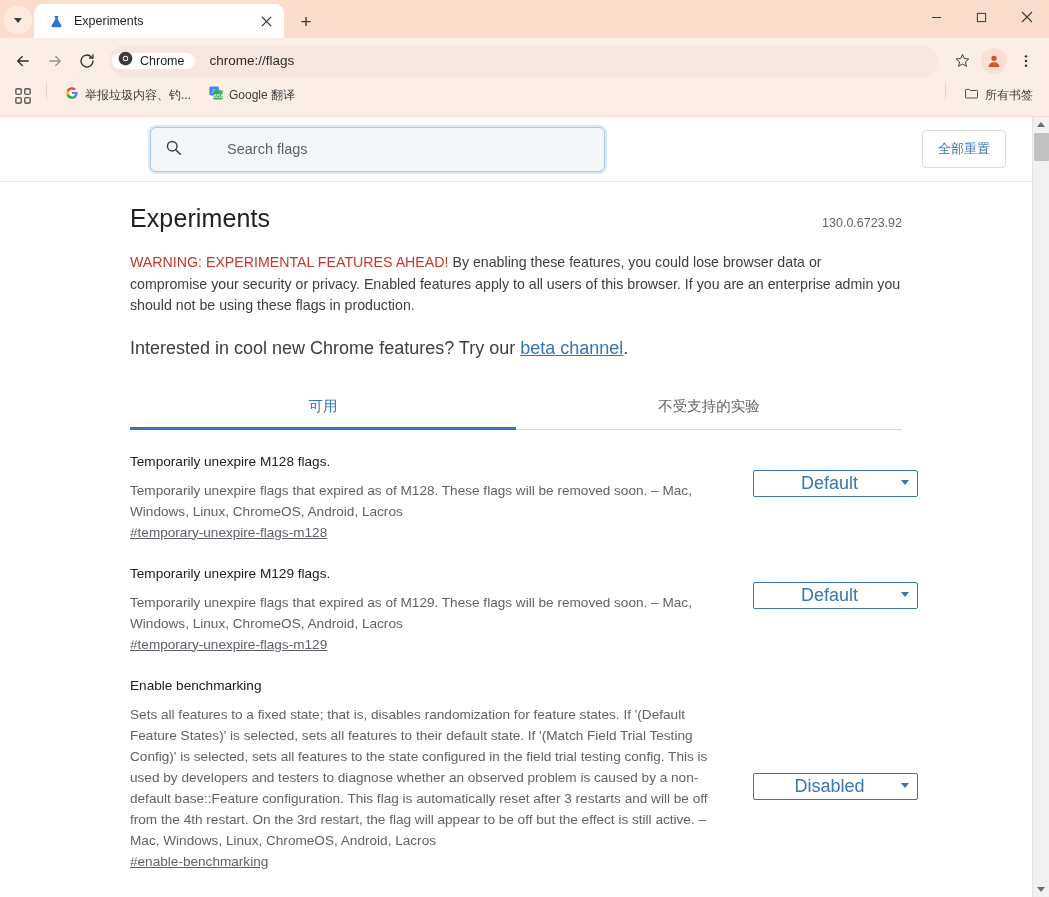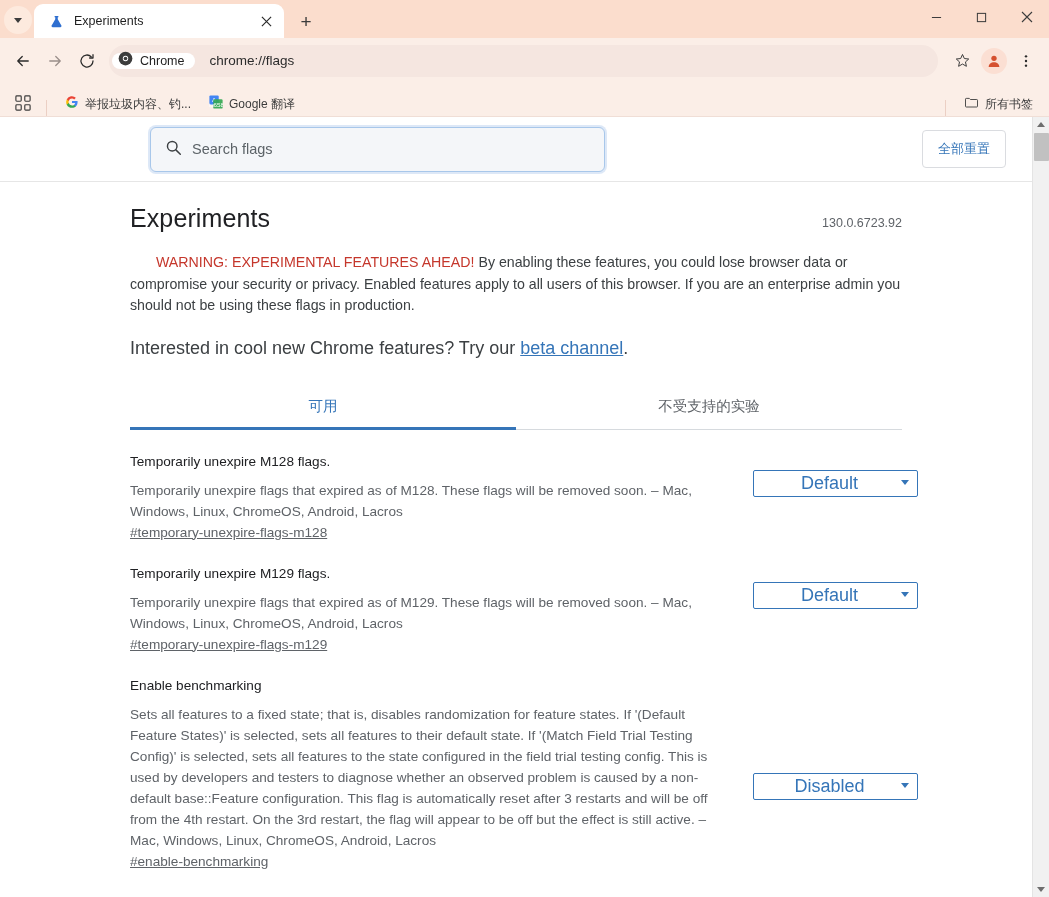--- a/index.html
+++ b/index.html
@@ -145,21 +145,21 @@
     cursor: pointer;
     flex: 0 0 26px;
     margin: 0 2px;
   }
 
   
   .bookmarkbar {
     height: 34px;
     background: #fbeee7;
     display: flex;
-    align-items: flex-end;
+    align-items: flex-start;
     padding: 0 8px 0 10px;
     gap: 2px;
     border-bottom: 1px solid #f0ded6;
   }
   .bm-apps {
     width: 26px; height: 26px;
     display: flex; align-items: center; justify-content: center;
     border-radius: 4px;
     cursor: pointer;
     flex: 0 0 26px;
@@ -237,20 +237,21 @@
   }
   .search-input {
     border: none;
     outline: none;
     background: transparent;
     font-family: "Liberation Sans", sans-serif;
     font-size: 14.5px;
     color: #202124;
     width: 100%;
     height: 100%;
+    margin-left: 35px;
   }
   .search-input::placeholder { color: #5c6368; }
   .header-spacer { flex: 1; }
   .reset-btn {
     border: 1px solid #dadce0;
     background: #ffffff;
     border-radius: 4px;
     color: #3575b8;
     font-size: 13px;
     font-family: "Liberation Sans", sans-serif;
@@ -289,21 +290,20 @@
     color: #5f6368;
   }
   .warning-block {
     margin-top: 19px;
     font-size: 14.2px;
     line-height: 21.5px;
     color: #3c4043;
   }
   .warning-strong {
     color: #c5372c;
-    margin-left: 26px;
   }
   .beta-line {
     margin-top: 21px;
     font-size: 18px;
     color: #3c4043;
   }
   .beta-link {
     color: #3575b8;
     text-decoration: underline;
     cursor: pointer;

